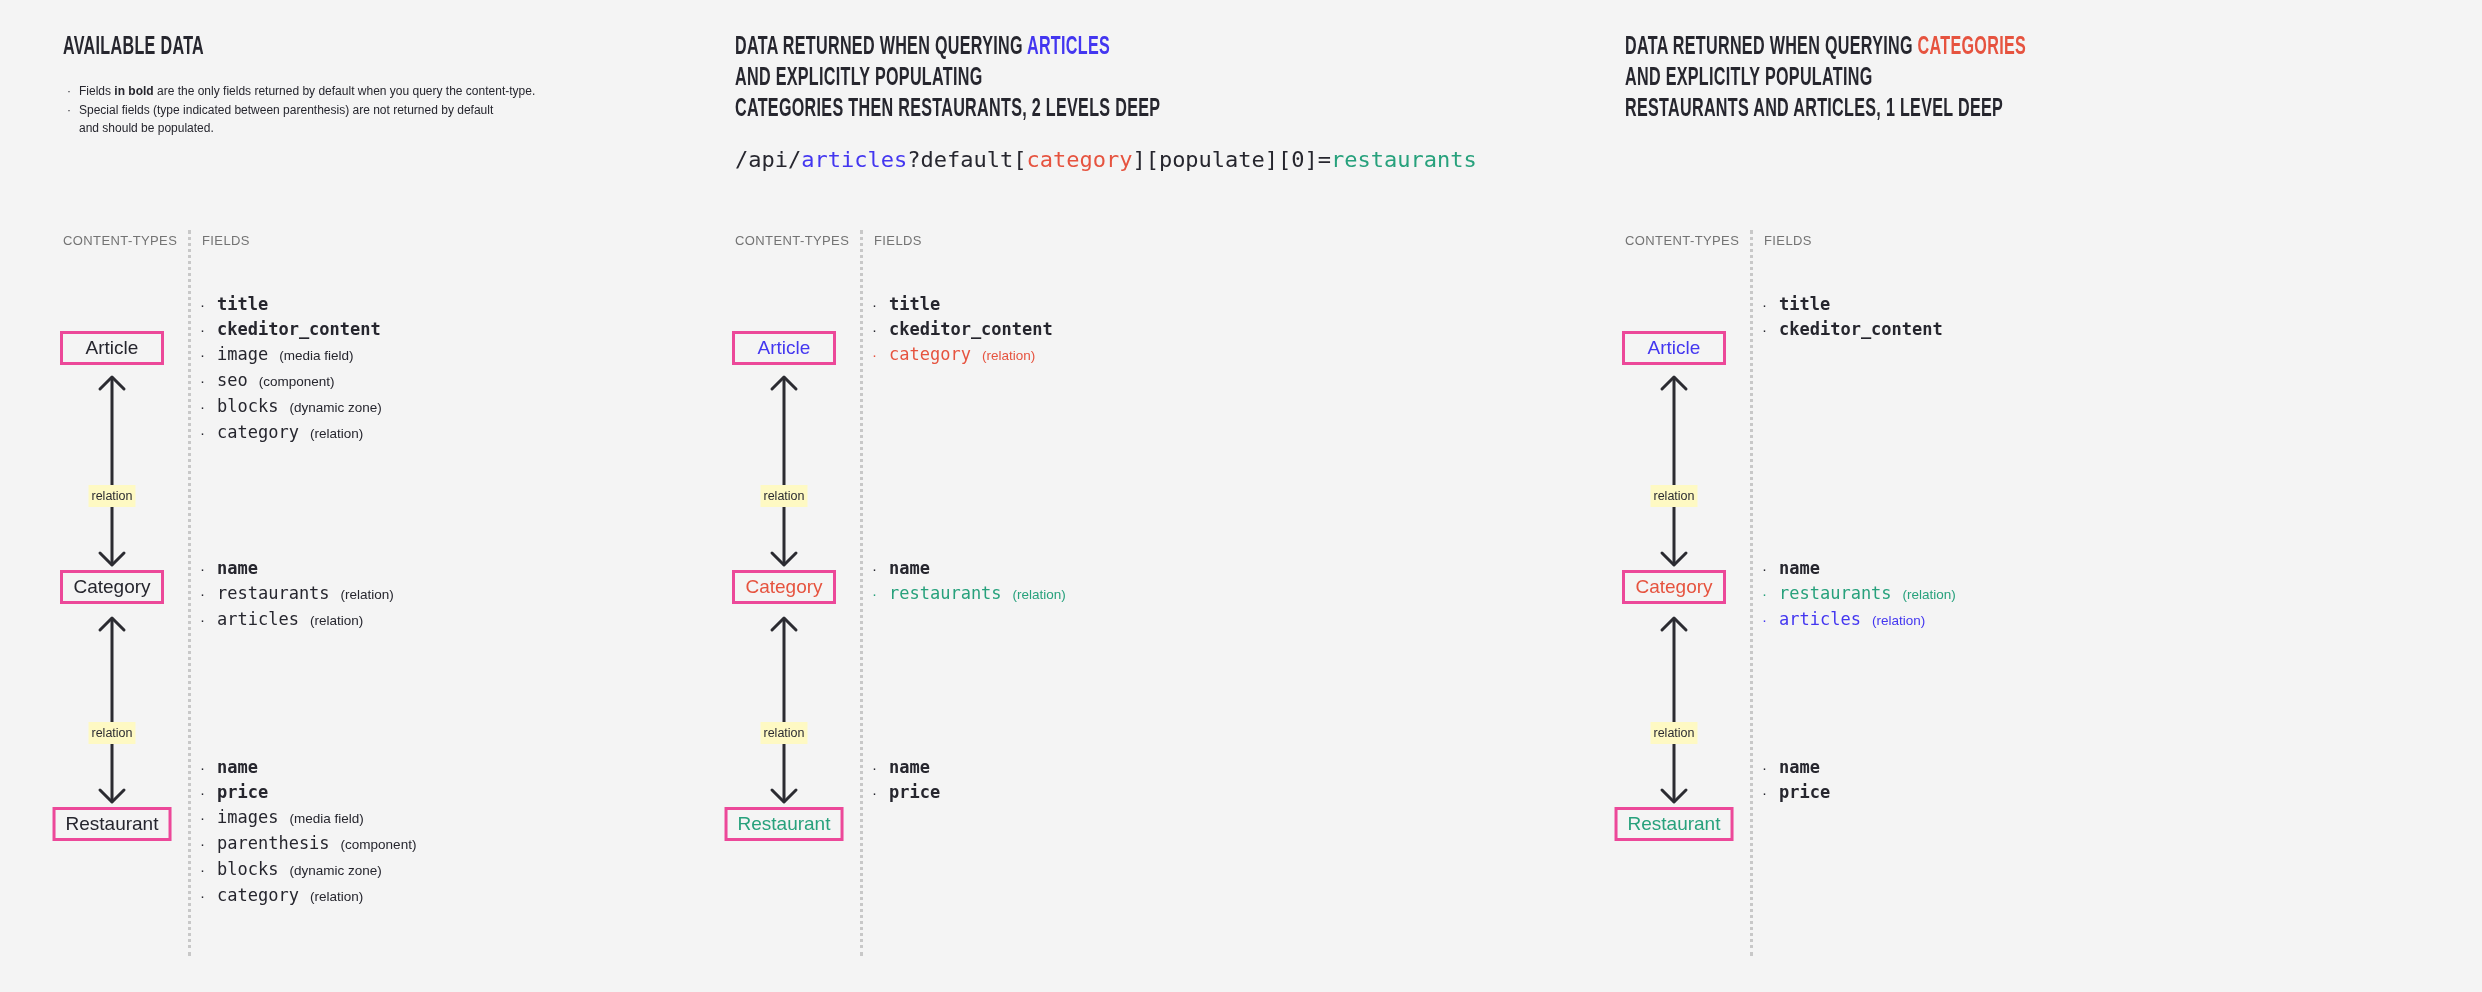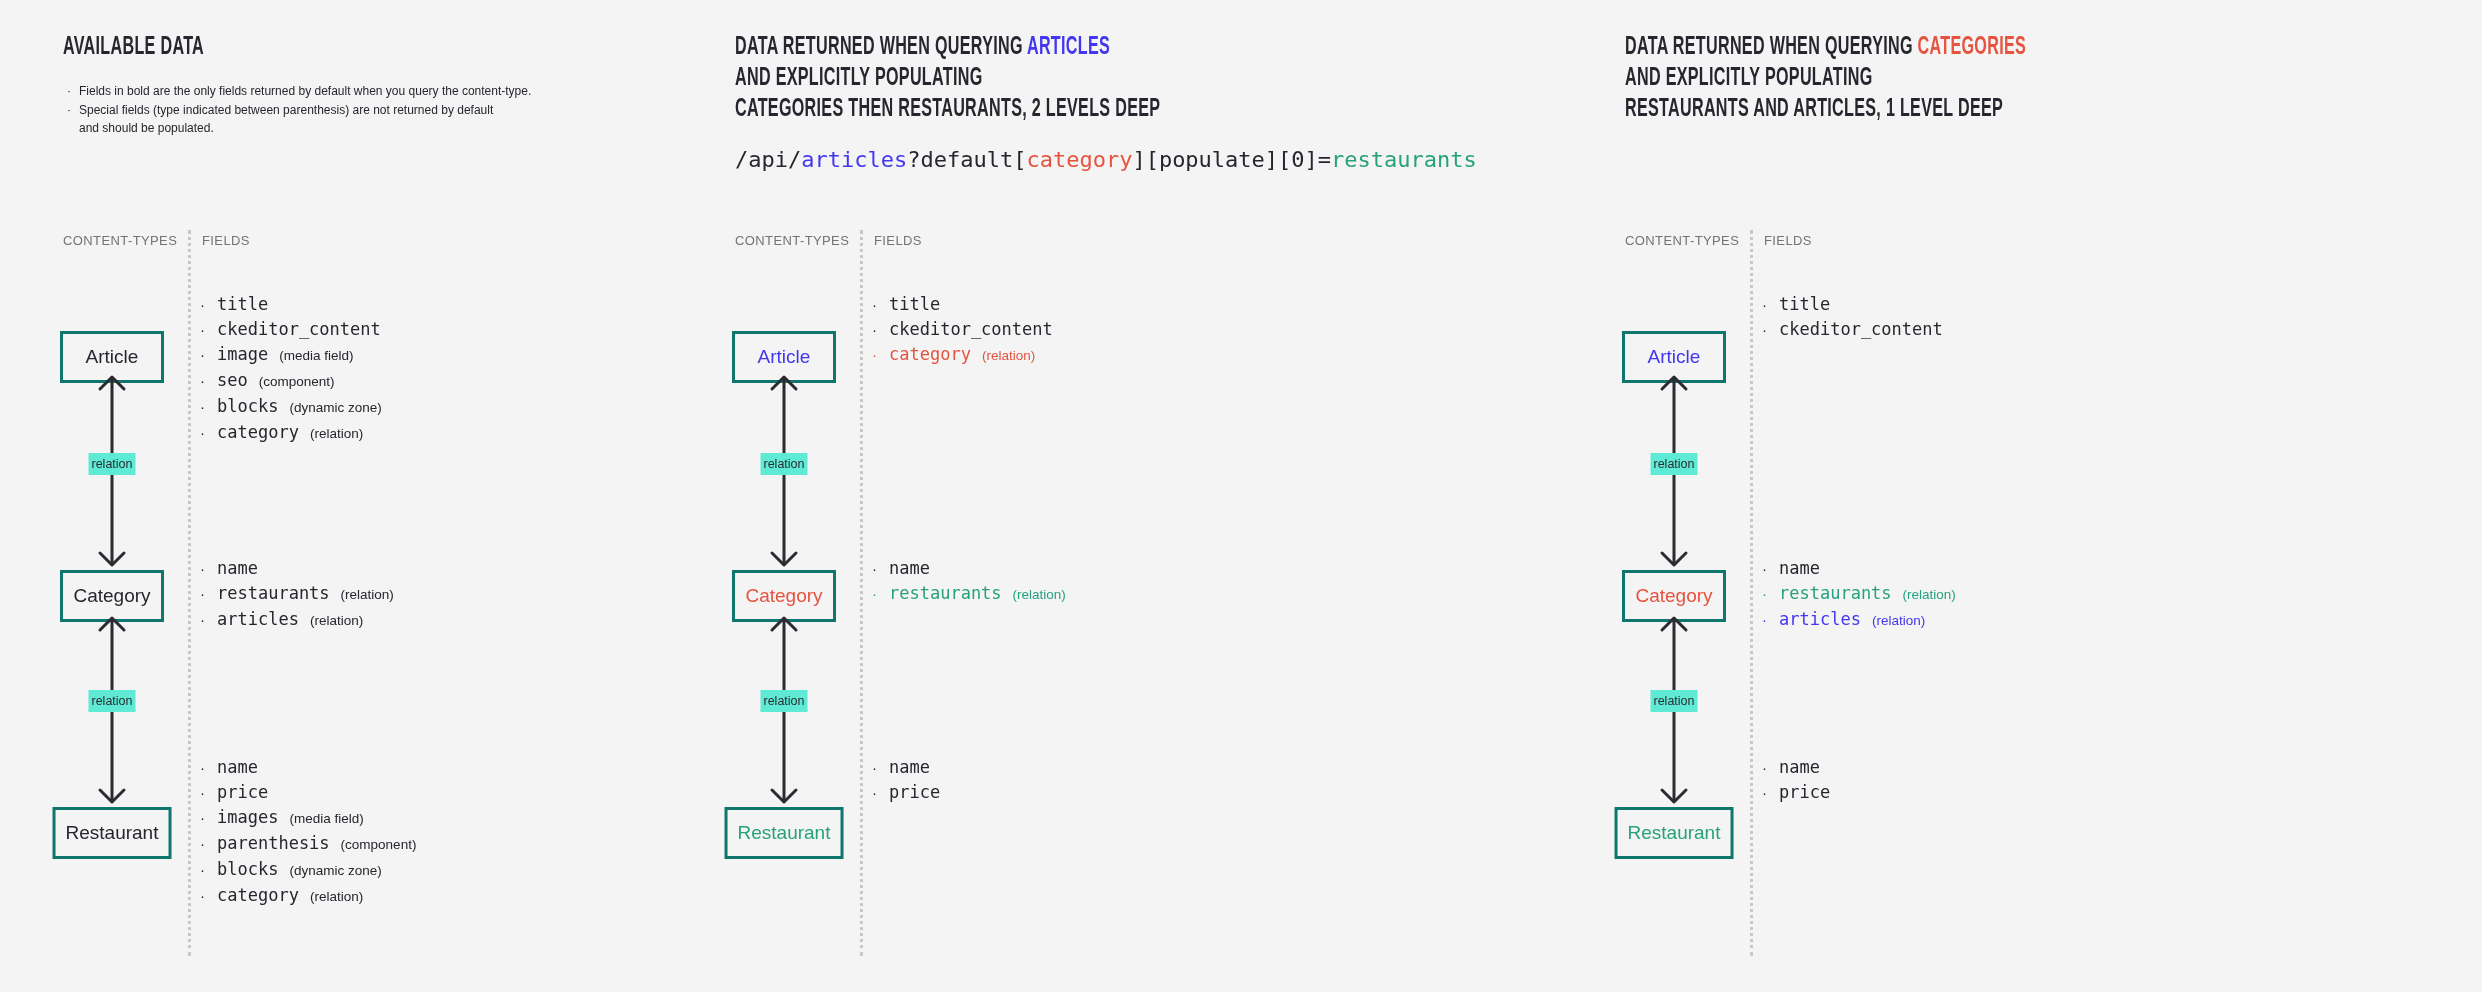--- a/index.html
+++ b/index.html
@@ -5,21 +5,21 @@
   html,body{margin:0;padding:0}
   body{
     width:2482px;height:992px;position:relative;overflow:hidden;
     background:#f4f4f4;color:#26262e;
     font-family:"Liberation Sans","DejaVu Sans",sans-serif;
   }
   .c-ink{color:#26262e}
   .c-blue{color:#4336f0}
   .c-red{color:#e6533f}
   .c-teal{color:#27a17c}
-  .bold{font-weight:normal}
+  .bold{font-weight:bold}
 
   .panel{position:absolute;top:0;height:100%}
   #p1{left:55px;width:650px}
   #p2{left:727px;width:860px}
   #p3{left:1617px;width:860px}
 
   .title-block{
     position:absolute;left:8px;top:30px;white-space:nowrap;
     transform:scaleX(0.62);transform-origin:0 0;
   }
@@ -34,36 +34,37 @@
     font-family:"DejaVu Sans Mono","Liberation Mono",monospace;font-size:22px;
   }
 
   .colh{position:absolute;top:233px;font-size:13px;letter-spacing:.4px;color:#737373}
   .ch-left{left:8px}
   .ch-right{left:147px}
   .dots{position:absolute;left:133px;top:230px;height:726px;width:0;border-left:3px dotted #c8c8c8}
 
   .node{
     position:absolute;left:57px;transform:translateX(-50%);
-    min-width:104px;height:52px;box-sizing:border-box;padding:0 10px;
-    border:3px solid #0f766e;background:#f4f4f4;
+    min-width:104px;height:34px;box-sizing:border-box;padding:0 10px;
+    border:3px solid #ec4899;background:#f4f4f4;
     display:flex;align-items:center;justify-content:center;
     font-size:19px;white-space:nowrap;
   }
   .n1{top:331px}.n2{top:570px}.n3{top:807px}
 
   .arrow{position:absolute;left:42px;width:30px}
   .a1{top:374px;height:194px}
   .a2{top:615px;height:190px}
   .arrow svg{display:block}
 
   .rel{
     position:absolute;left:57px;transform:translate(-50%,-50%);
-    font-size:12.5px;color:#2b2b31;background:#5eead4;padding:4px 3px;
+    font-size:12.5px;color:#2b2b31;background:#fef9c3;padding:4px 3px;
     z-index:2;
+    margin-top:32px;
   }
   .r1{top:464px}.r2{top:701px}
 
   .fields{position:absolute;left:145px;margin:0;padding:0;list-style:none}
   .f1{top:292px}.f2{top:556px}.f3{top:755px}
   .field{
     display:flex;align-items:baseline;line-height:24px;white-space:nowrap;
     font-family:"DejaVu Sans Mono","Liberation Mono",monospace;font-size:17px;
   }
   .field .bullet{font-family:"Liberation Sans",sans-serif;width:17px;font-size:15px}

